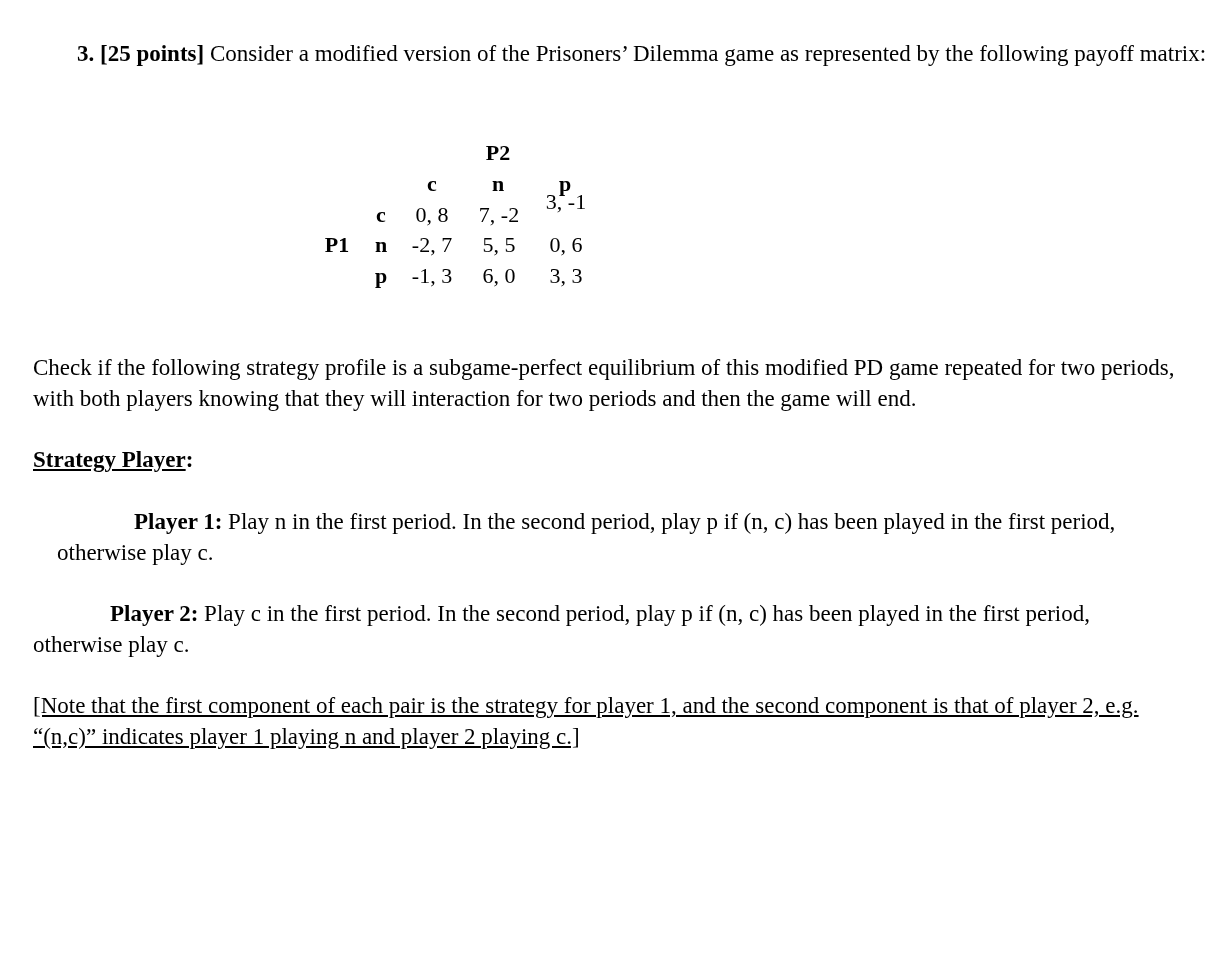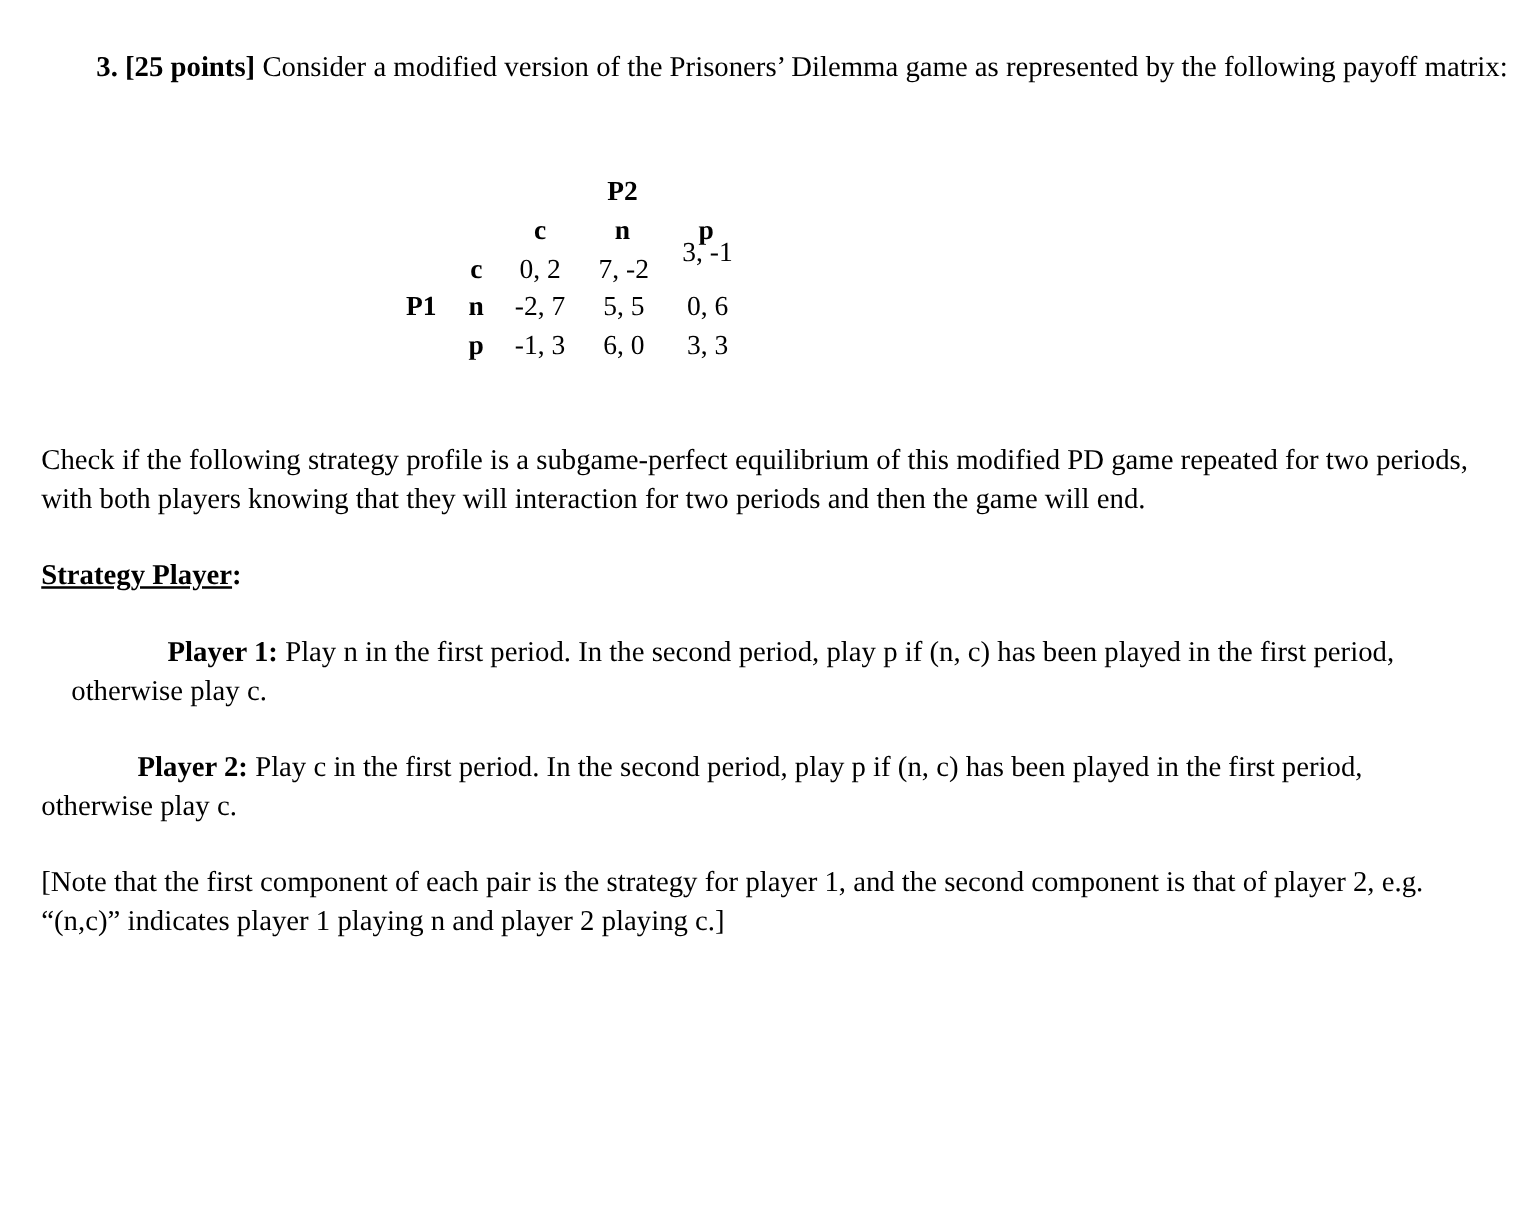--- a/index.html
+++ b/index.html
@@ -24,32 +24,32 @@
   <span class="cell b" style="left:498px;top:137px;">P2</span>
   <span class="cell b" style="left:432px;top:168px;">c</span>
   <span class="cell b" style="left:498px;top:168px;">n</span>
   <span class="cell b" style="left:565px;top:168px;">p</span>
 
   <span class="cell b" style="left:337px;top:229px;">P1</span>
   <span class="cell b" style="left:381px;top:199px;">c</span>
   <span class="cell b" style="left:381px;top:229px;">n</span>
   <span class="cell b" style="left:381px;top:260px;">p</span>
 
-  <span class="cell" style="left:432px;top:199px;">0, 2</span>
+  <span class="cell" style="left:432px;top:199px;">0, 8</span>
   <span class="cell" style="left:499px;top:199px;">7, -2</span>
   <span class="cell" style="left:566px;top:186px;text-align:center;">3, -1</span>
   <span class="cell" style="left:432px;top:229px;">-2, 7</span>
   <span class="cell" style="left:499px;top:229px;">5, 5</span>
   <span class="cell" style="left:566px;top:229px;">0, 6</span>
   <span class="cell" style="left:432px;top:260px;">-1, 3</span>
   <span class="cell" style="left:499px;top:260px;">6, 0</span>
   <span class="cell" style="left:566px;top:260px;">3, 3</span>
 </div>
 
 <p class="para" style="top:352px;">Check if the following strategy profile is a subgame-perfect equilibrium of this modified PD game repeated for two periods, with both players knowing that they will interaction for two periods and then the game will end.</p>
 
 <p class="para" style="top:444px;"><span class="u">Strategy Player</span><span class="b">:</span></p>
 
 <p class="para indent" style="top:506px;margin-left:24px;"><span class="b">Player 1:</span><span> Play n in the first period. In the second period, play p if (n, c) has been played in the first period, otherwise play c.</span></p>
 
 <p class="para indent" style="top:598px;"><span class="b">Player 2:</span><span> Play c in the first period. In the second period, play p if (n, c) has been played in the first period, otherwise play c.</span></p>
 
-<p class="para" style="top:690px;">[Note that the first component of each pair is the strategy for player 1, and the second component is that of player 2, e.g. “(n,c)” indicates player 1 playing n and player 2 playing c.]</p>
+<p class="para" style="top:690px;text-decoration:underline;">[Note that the first component of each pair is the strategy for player 1, and the second component is that of player 2, e.g. “(n,c)” indicates player 1 playing n and player 2 playing c.]</p>
 
 </body></html>

